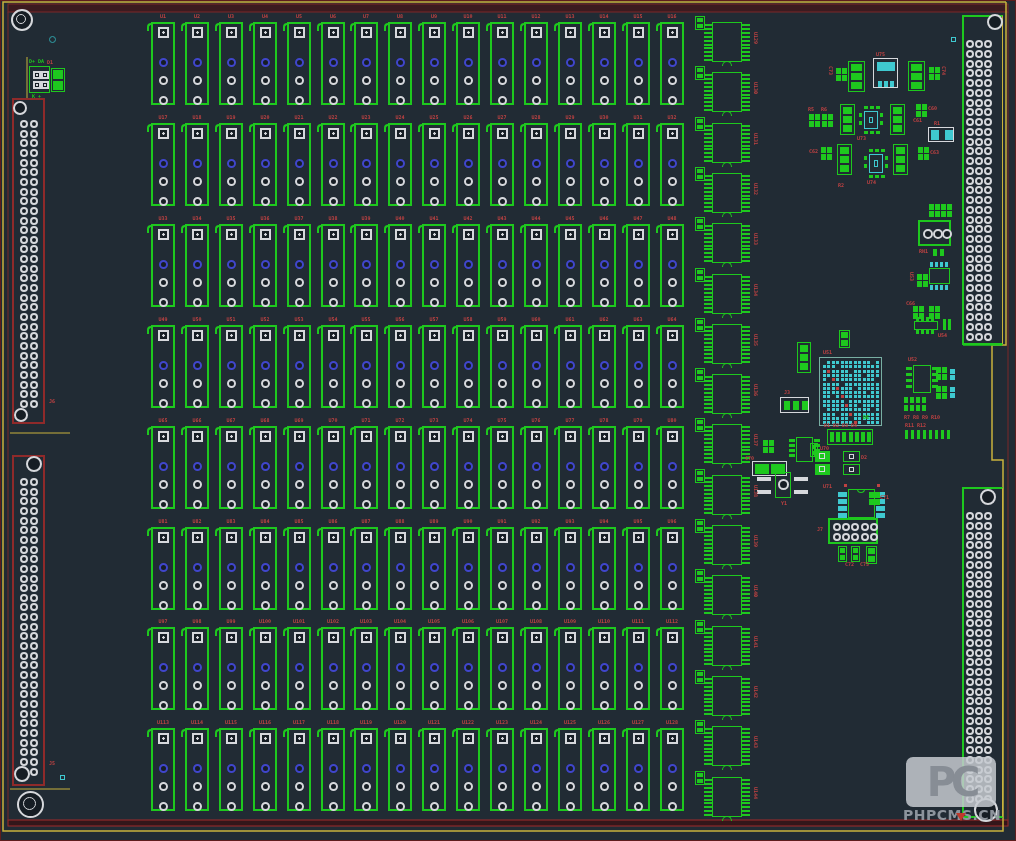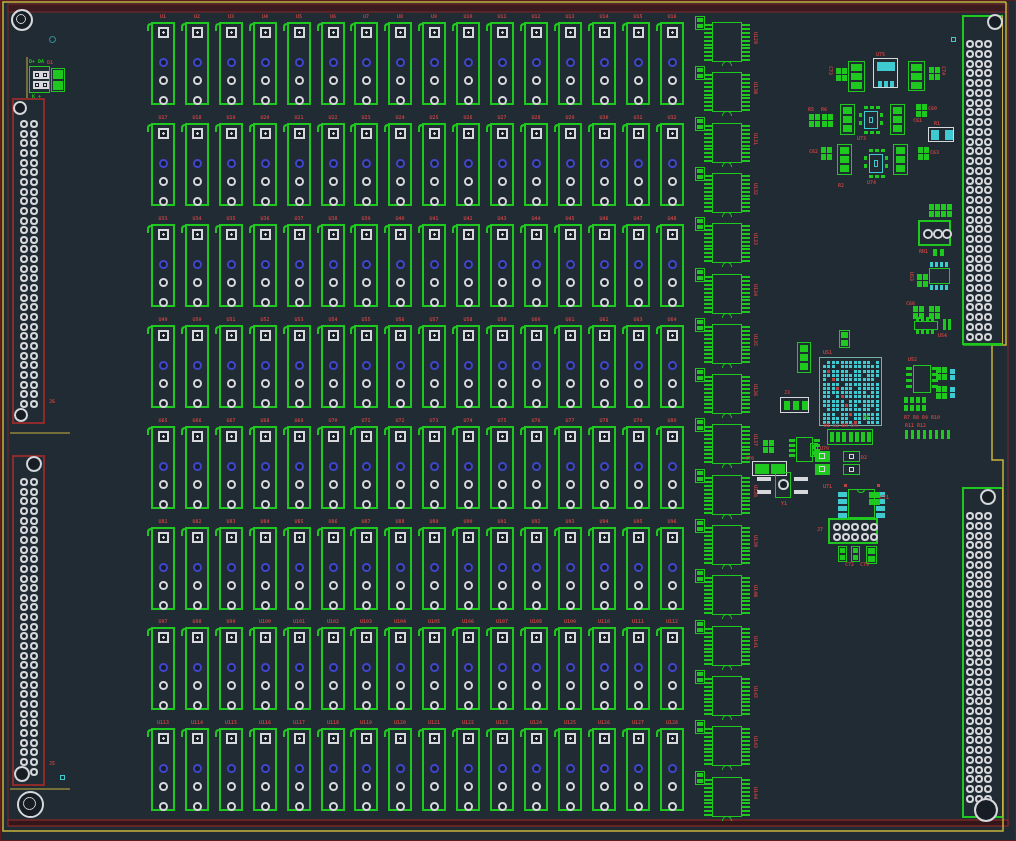--- a/index.html
+++ b/index.html
@@ -2444,13 +2444,20 @@
       <div class="gb gb1 abs" style="left: 866px; top: 546px; width: 11px; height: 18px;">
         <div class="gf abs" style="left: 1px; top: 1px; width: 7px; height: 6px;"></div>
         <div class="gf abs" style="left: 1px; top: 9px; width: 7px; height: 6px;"></div>
       </div>
       <div class="rlab" style="left: 845px; top: 562px;">C72</div>
       <div class="rlab" style="left: 860px; top: 562px;">C75</div>
       <div class="cyb abs" style="left: 951px; top: 37px; width: 5px; height: 5px;"></div>
       <div class="cyb abs" style="left: 60px; top: 775px; width: 5px; height: 5px;"></div>
     </div>
 
+  <div id="watermark">
+    <div class="wm-box">
+      <div class="wm-logo">PC</div>
+    </div>
+    <div class="wm-text">PHPCMS.CN</div>
+    <div class="wm-tri"></div>
+  </div>
 </div>
 
 </body></html>

